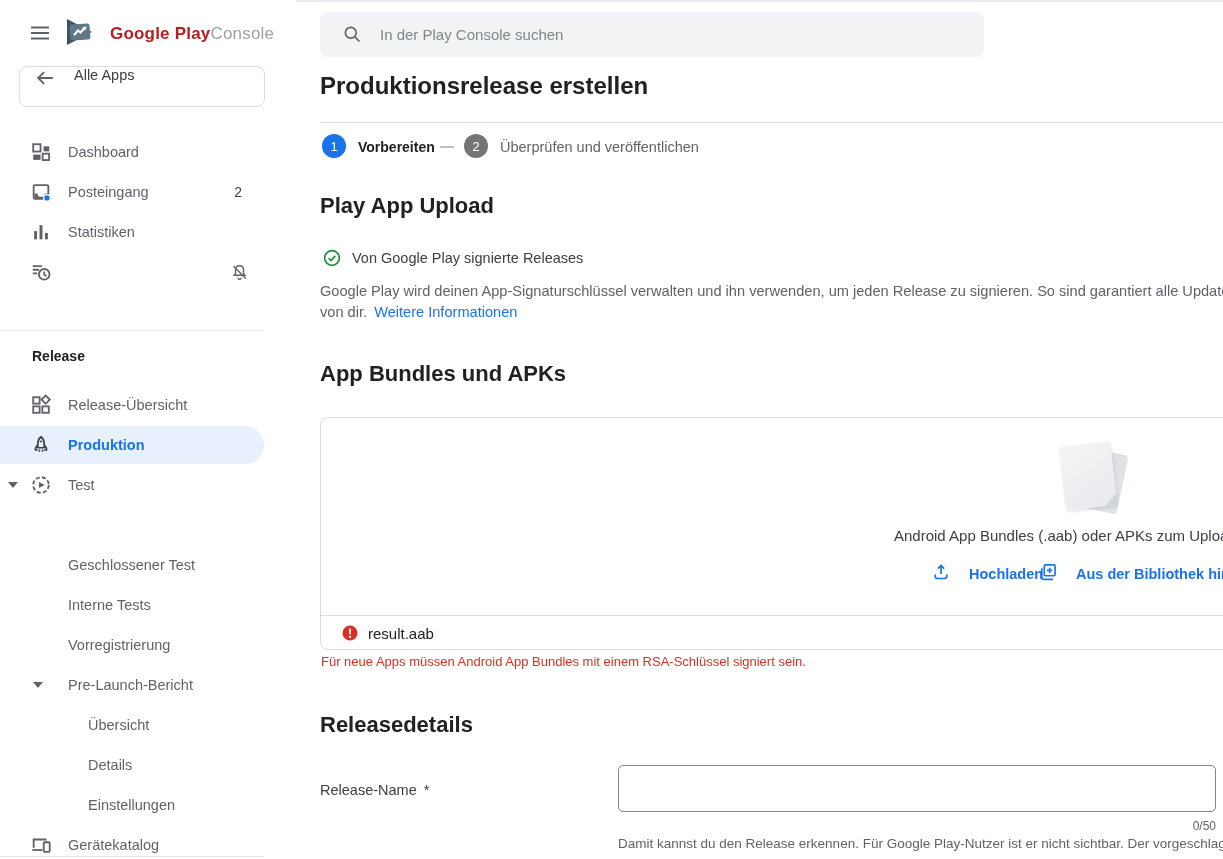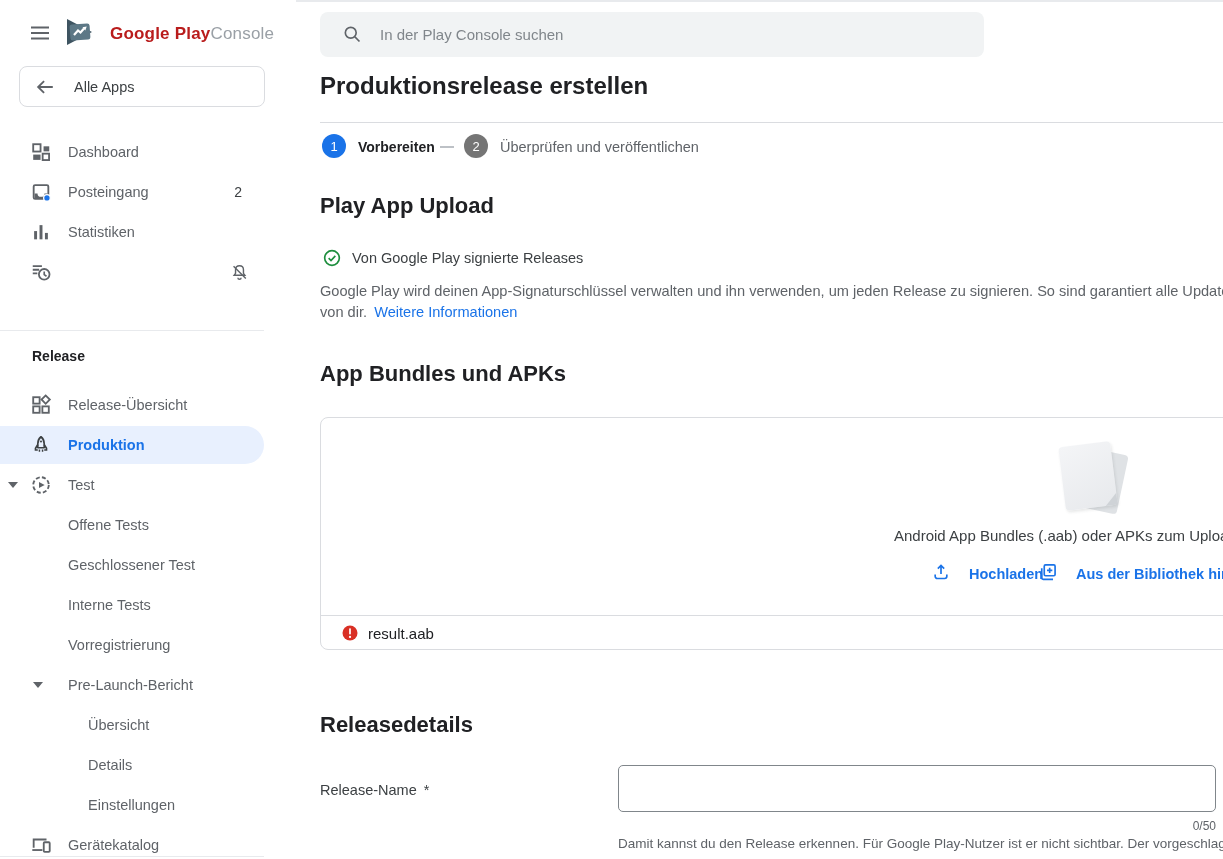--- a/index.html
+++ b/index.html
@@ -12,21 +12,21 @@
 
   
   .sidebar { position:absolute; left:0; top:0; width:296px; height:859px; background:#fff; }
   .menu-btn { position:absolute; left:26px; top:20px; width:28px; height:28px; display:flex; align-items:center; justify-content:center; background:none; border:none; cursor:pointer; }
   .logo { position:absolute; left:64px; top:16px; display:flex; align-items:center; }
   .logo-text { margin-left:8px; font-size:17px; letter-spacing:.2px; }
   .logo-primary { color:#b91c1c; font-weight:700; }
   .logo-secondary { color:#9aa0a6; font-weight:400; }
 
   .all-apps-btn { position:absolute; left:19px; top:66px; width:246px; height:41px; background:#fff;
-    border:1px solid #dadce0; border-radius:8px; cursor:pointer; display:flex; align-items:center; }
+    border:1px solid #dadce0; border-radius:8px; cursor:pointer; display:flex; align-items:flex-start; }
   .all-apps-btn .arrow { margin-left:14px; display:flex; }
   .all-apps-btn .lbl { margin-left:18px; font-size:14.5px; color:#3c4043; font-weight:500; }
 
   .nav-item { position:absolute; left:0; width:264px; height:40px; cursor:pointer; }
   .nav-item .ic { position:absolute; left:30px; top:50%; transform:translateY(-50%); display:flex; }
   .nav-item .lb { position:absolute; left:68px; top:50%; transform:translateY(-50%); font-size:14.5px; color:#5f6368; }
   .nav-item .lb2 { left:88px; }
   .nav-item .badge { position:absolute; right:22px; top:50%; transform:translateY(-50%); font-size:14px; color:#3c4043; }
   .nav-item .caret { position:absolute; top:50%; transform:translateY(-50%); display:flex; }
   .sb-divider { position:absolute; left:0; width:264px; height:1px; background:#e8eaed; }
@@ -214,23 +214,20 @@
       </span>
       <span class="ic">
         <svg width="22" height="22" viewBox="0 0 24 24">
           <circle cx="12" cy="12" r="8.5" fill="none" stroke="#5f6368" stroke-width="2" stroke-dasharray="4.4 2.4"></circle>
           <path d="M9.8 8.7 L16 12 L9.8 15.3 Z" fill="#5f6368"></path>
         </svg>
       </span>
       <span class="lb">Test</span>
     </div>
 
-    <div class="nav-item" style="top:505px">
-      <span class="lb">Offene Tests</span>
-    </div>
 
     <div class="nav-item" style="top:545px">
       <span class="lb">Geschlossener Test</span>
     </div>
 
     <div class="nav-item" style="top:625px">
       <span class="lb">Vorregistrierung</span>
     </div>
 
     <div class="nav-item" style="top:585px">
@@ -343,20 +340,21 @@
           <svg width="18" height="18" viewBox="0 0 24 24">
             <circle cx="12" cy="12" r="10" fill="#d93025"></circle>
             <rect x="10.85" y="5.8" width="2.3" height="8.2" rx="1" fill="#ffffff"></rect>
             <circle cx="12" cy="17.2" r="1.5" fill="#ffffff"></circle>
           </svg>
         </span>
         <span class="fname">result.aab</span>
       </div>
     </div>
 
+    <div class="error-msg">Für neue Apps müssen Android App Bundles mit einem RSA-Schlüssel signiert sein.</div>
 
     <h2 class="h-section" style="top:712px">Releasedetails</h2>
 
     <div class="field-label">
       <span>Release-Name</span><span class="req">*</span>
     </div>
 
     <input type="text" class="name-input" value="" style="">
     <div class="char-counter">0/50</div>
     <div class="helper" style="top:836px">Damit kannst du den Release erkennen. Für Google Play-Nutzer ist er nicht sichtbar. Der vorgeschlagene</div>

